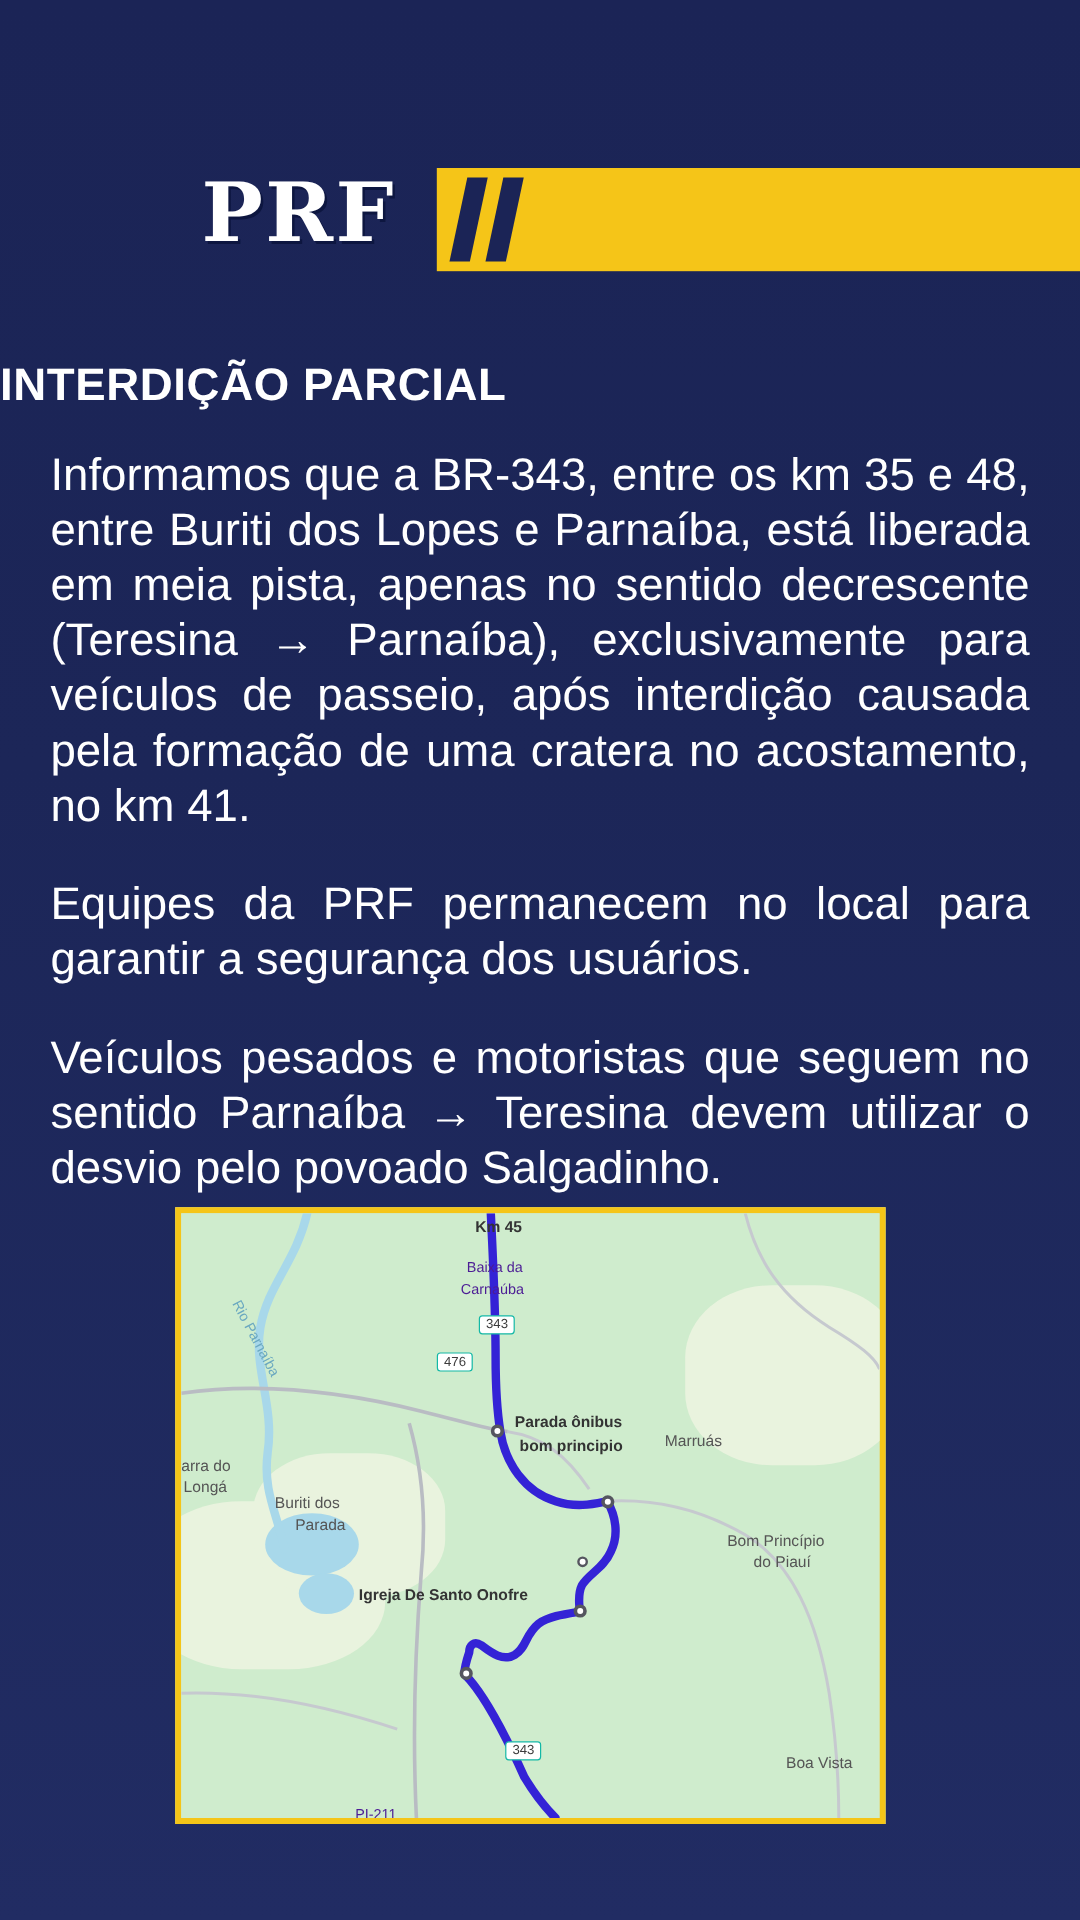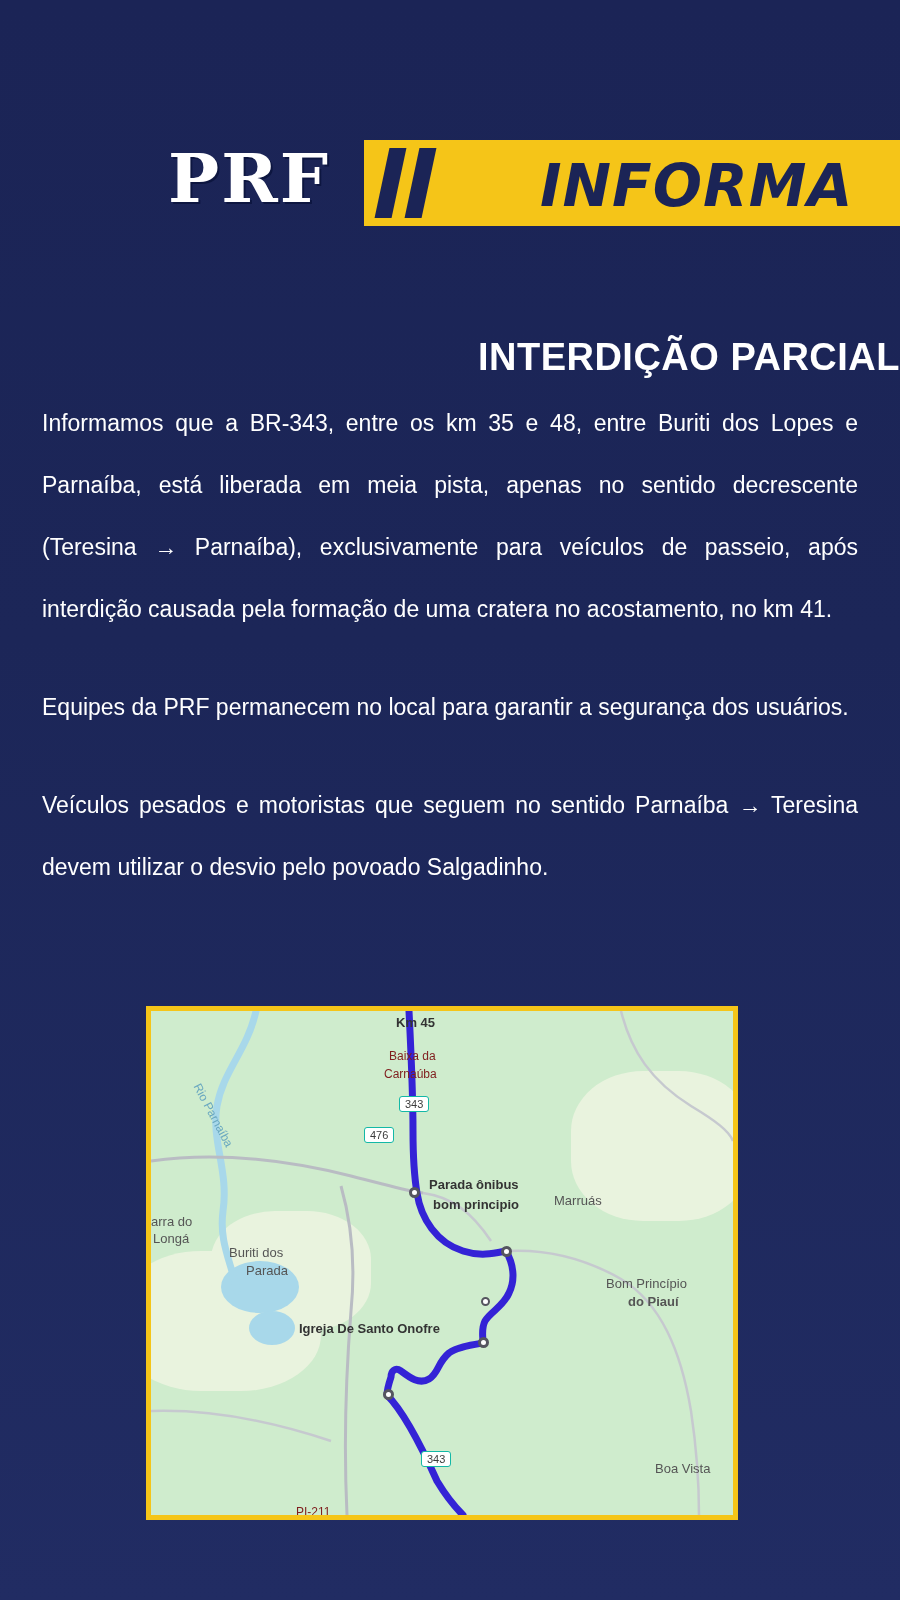--- a/index.html
+++ b/index.html
@@ -147,37 +147,36 @@
     letter-spacing: 1px;
     font-family: "DejaVu Sans", sans-serif;
   }
 
   
   .title {
     position: absolute;
     top: 300px;
     left: 0;
     width: 900px;
-    text-align: right;
+    text-align: left;
     color: #ffffff;
     font-size: 38px;
     font-weight: bold;
     letter-spacing: 0.5px;
-    margin-top: 36px;
   }
 
   
   .body-text {
     position: absolute;
-    top: 392px;
+    top: 373px;
     left: 42px;
     width: 816px;
     color: #ffffff;
-    font-size: 23px;
-    line-height: 62px;
+    font-size: 38px;
+    line-height: 46px;
   }
   .body-text p {
     margin: 0 0 36px 0;
     text-align: justify;
   }
   .body-text p.last { margin-bottom: 3px; }
 
   
   .map-frame {
     position: absolute;
@@ -190,21 +189,21 @@
     overflow: hidden;
     box-sizing: border-box;
   }
   .map-canvas {
     position: absolute;
     inset: 0;
     background: #cfeccd;
   }
   .map-label {
     position: absolute;
-    color: #7f1d1d;
+    color: #4c1d95;
     font-size: 12px;
     font-family: "Liberation Sans", sans-serif;
     white-space: nowrap;
   }
   .map-label.dark {
     color: #333333;
     font-weight: bold;
     font-size: 13px;
   }
   .map-label.city {
@@ -253,21 +252,20 @@
   <div class="header">
 
 
     <div class="prf-word">PRF</div>
 
     <div class="yellow-bar"></div>
     <div class="slash-wrap">
       <div class="slash s1"></div>
       <div class="slash s2"></div>
     </div>
-    <div class="informa-word">INFORMA</div>
   </div>
 
   <div class="title">INTERDIÇÃO PARCIAL</div>
 
   <div class="body-text">
     <p>Informamos que a BR-343, entre os km 35 e 48, entre Buriti dos Lopes e Parnaíba, está liberada em meia pista, apenas no sentido decrescente (Teresina → Parnaíba), exclusivamente para veículos de passeio, após interdição causada pela formação de uma cratera no acostamento, no km 41.</p>
     <p>Equipes da PRF permanecem no local para garantir a segurança dos usuários.</p>
     <p class="last">Veículos pesados e motoristas que seguem no sentido Parnaíba → Teresina devem utilizar o desvio pelo povoado Salgadinho.</p>
   </div>
 
@@ -311,21 +309,21 @@
       <div class="map-label" style="left:233px; top:56px;">Carnaúba</div>
       <div class="map-label" style="left:52px; top:70px; color:#6aa8c0; transform:rotate(62deg); transform-origin:left top;">Rio Parnaíba</div>
       <div class="map-label dark" style="left:278px; top:166px;text-align:right;">Parada ônibus</div>
       <div class="map-label dark" style="left:282px; top:186px;">bom principio</div>
       <div class="map-label city" style="left:403px; top:182px;">Marruás</div>
       <div class="map-label city" style="left:0px; top:203px;">arra do</div>
       <div class="map-label city" style="left:2px; top:220px;">Longá</div>
       <div class="map-label city" style="left:78px; top:234px;">Buriti dos</div>
       <div class="map-label city" style="left:95px; top:252px;">Parada</div>
       <div class="map-label city" style="left:455px; top:265px;">Bom Princípio</div>
-      <div class="map-label city" style="left:477px; top:283px;font-weight:bold;">do Piauí</div>
+      <div class="map-label city" style="left:477px; top:283px;">do Piauí</div>
       <div class="map-label dark" style="left:148px; top:310px;">Igreja De Santo Onofre</div>
       <div class="map-label city" style="left:504px; top:450px;">Boa Vista</div>
       <div class="map-label" style="left:145px; top:494px;">PI-211</div>
 
       <div class="shield-road" style="left:248px; top:85px;">343</div>
       <div class="shield-road" style="left:213px; top:116px;">476</div>
       <div class="shield-road" style="left:270px; top:440px;">343</div>
 
     </div>
   </div>

